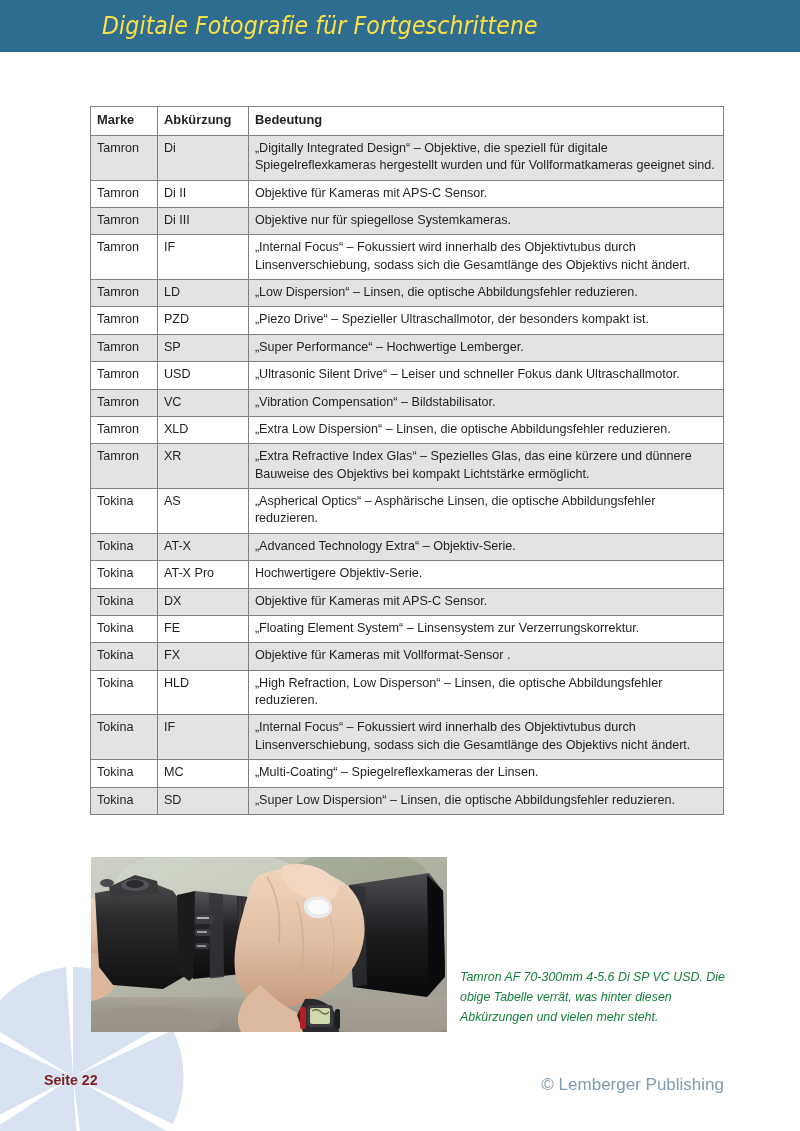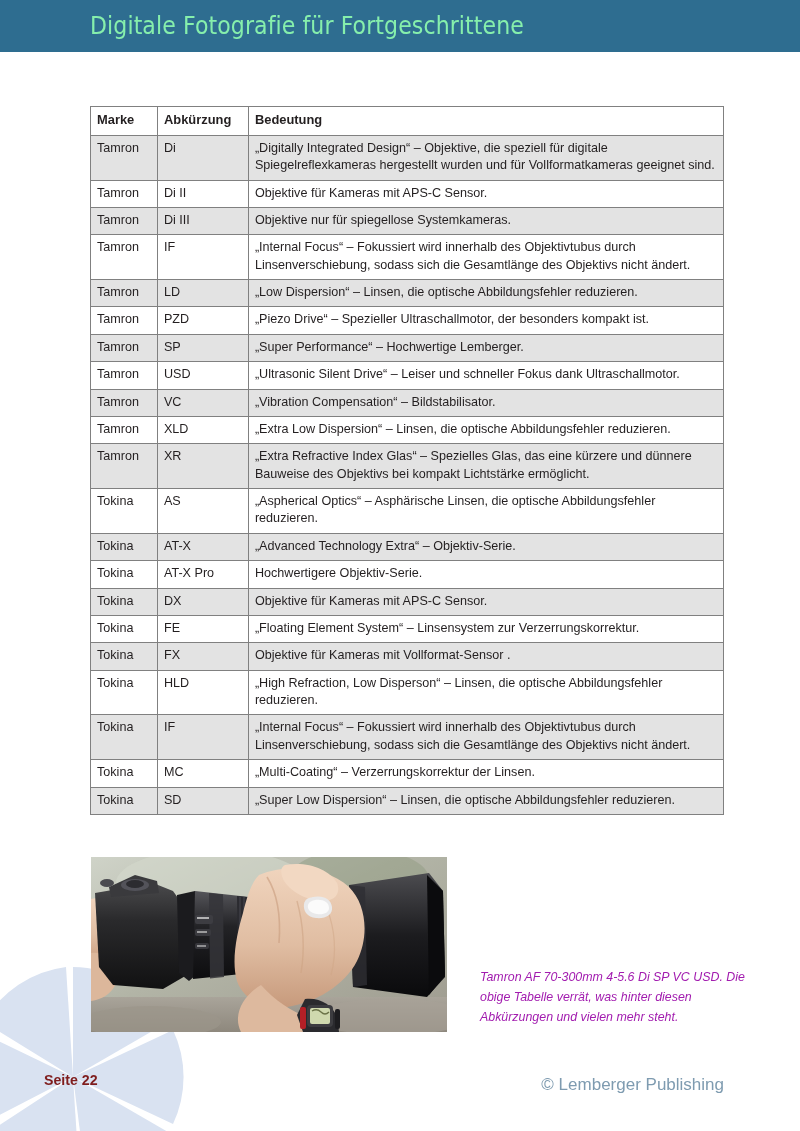--- a/index.html
+++ b/index.html
@@ -15,29 +15,30 @@
 
   
   .page-header {
     position: absolute;
     left: 0; top: 0;
     width: 800px; height: 52px;
     background: #2e6d90;
   }
   .page-header-title {
     position: absolute;
-    left: 90px; top: 50%;
+    left: 102px; top: 50%;
     transform: translateY(-52%);
-    color: #86efac;
+    color: #fde047;
     font-size: 24.5px;
     font-weight: 400;
     letter-spacing: 0.1px;
     white-space: nowrap;
     font-family: "DejaVu Sans Condensed", "Liberation Sans Narrow", "Liberation Sans", sans-serif;
     transform-origin: left center;
+    font-style: italic;
   }
 
   
   .watermark {
     position: absolute;
     left: -42px; top: 962px;
     width: 230px; height: 230px;
     opacity: 1;
     pointer-events: none;
     z-index: 0;
@@ -80,26 +81,26 @@
     width: 356px; height: 175px;
     z-index: 2;
     overflow: hidden;
     background: #b9b4ab;
   }
   .photo-svg { display: block; width: 356px; height: 175px; }
 
   
   .photo-caption {
     position: absolute;
-    left: 480px; top: 967px;
+    left: 460px; top: 967px;
     width: 275px;
     font-size: 12.4px;
     line-height: 1.62;
     font-style: italic;
-    color: #a21caf;
+    color: #15803d;
     z-index: 2;
   }
 
   
   .footer-page {
     position: absolute;
     left: 44px; top: 1072px;
     font-size: 14.2px;
     font-weight: 700;
     color: #7f1d1d;
@@ -234,21 +235,21 @@
         <td class="col-mean">„High Refraction, Low Disperson“ – Linsen, die optische Abbildungsfehler reduzieren.</td>
       </tr>
       <tr class="shaded">
         <td class="col-marke">Tokina</td>
         <td class="col-abbr">IF</td>
         <td class="col-mean">„Internal Focus“ – Fokussiert wird innerhalb des Objektivtubus durch Linsenverschiebung, sodass sich die Gesamtlänge des Objektivs nicht ändert.</td>
       </tr>
       <tr class="plain">
         <td class="col-marke">Tokina</td>
         <td class="col-abbr">MC</td>
-        <td class="col-mean">„Multi-Coating“ – Verzerrungskorrektur der Linsen.</td>
+        <td class="col-mean">„Multi-Coating“ – Spiegelreflexkameras der Linsen.</td>
       </tr>
       <tr class="shaded">
         <td class="col-marke">Tokina</td>
         <td class="col-abbr">SD</td>
         <td class="col-mean">„Super Low Dispersion“ – Linsen, die optische Abbildungsfehler reduzieren.</td>
       </tr>
     </tbody>
 </table>
 
 <div class="photo-figure">

